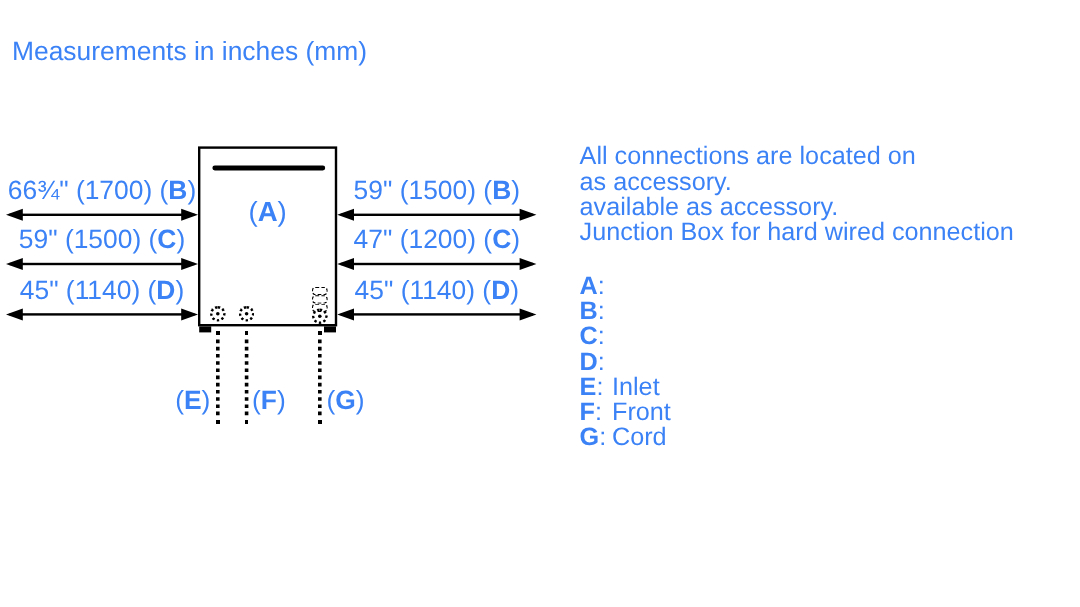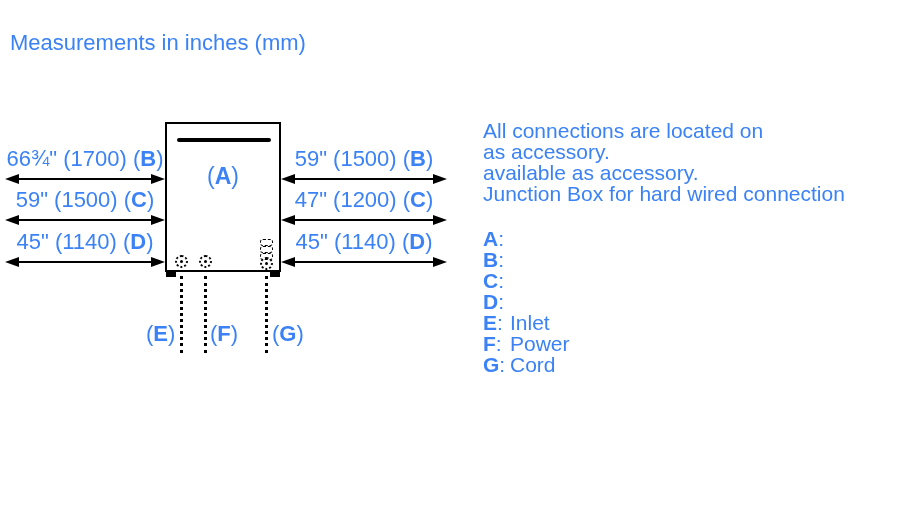--- a/index.html
+++ b/index.html
@@ -146,21 +146,21 @@
       </div>
       <div class="legend-row">
         <span class="legend-keycol"><b>D</b><span>:</span></span>
       </div>
       <div class="legend-row">
         <span class="legend-keycol"><b>E</b><span>:</span></span>
         <span class="legend-text">Inlet</span>
       </div>
       <div class="legend-row">
         <span class="legend-keycol"><b>F</b><span>:</span></span>
-        <span class="legend-text">Power</span>
+        <span class="legend-text">Front</span>
       </div>
       <div class="legend-row">
         <span class="legend-keycol"><b>G</b><span>:</span></span>
         <span class="legend-text">Cord</span>
       </div>
     </div>
   </div>
 
 </div>
 

